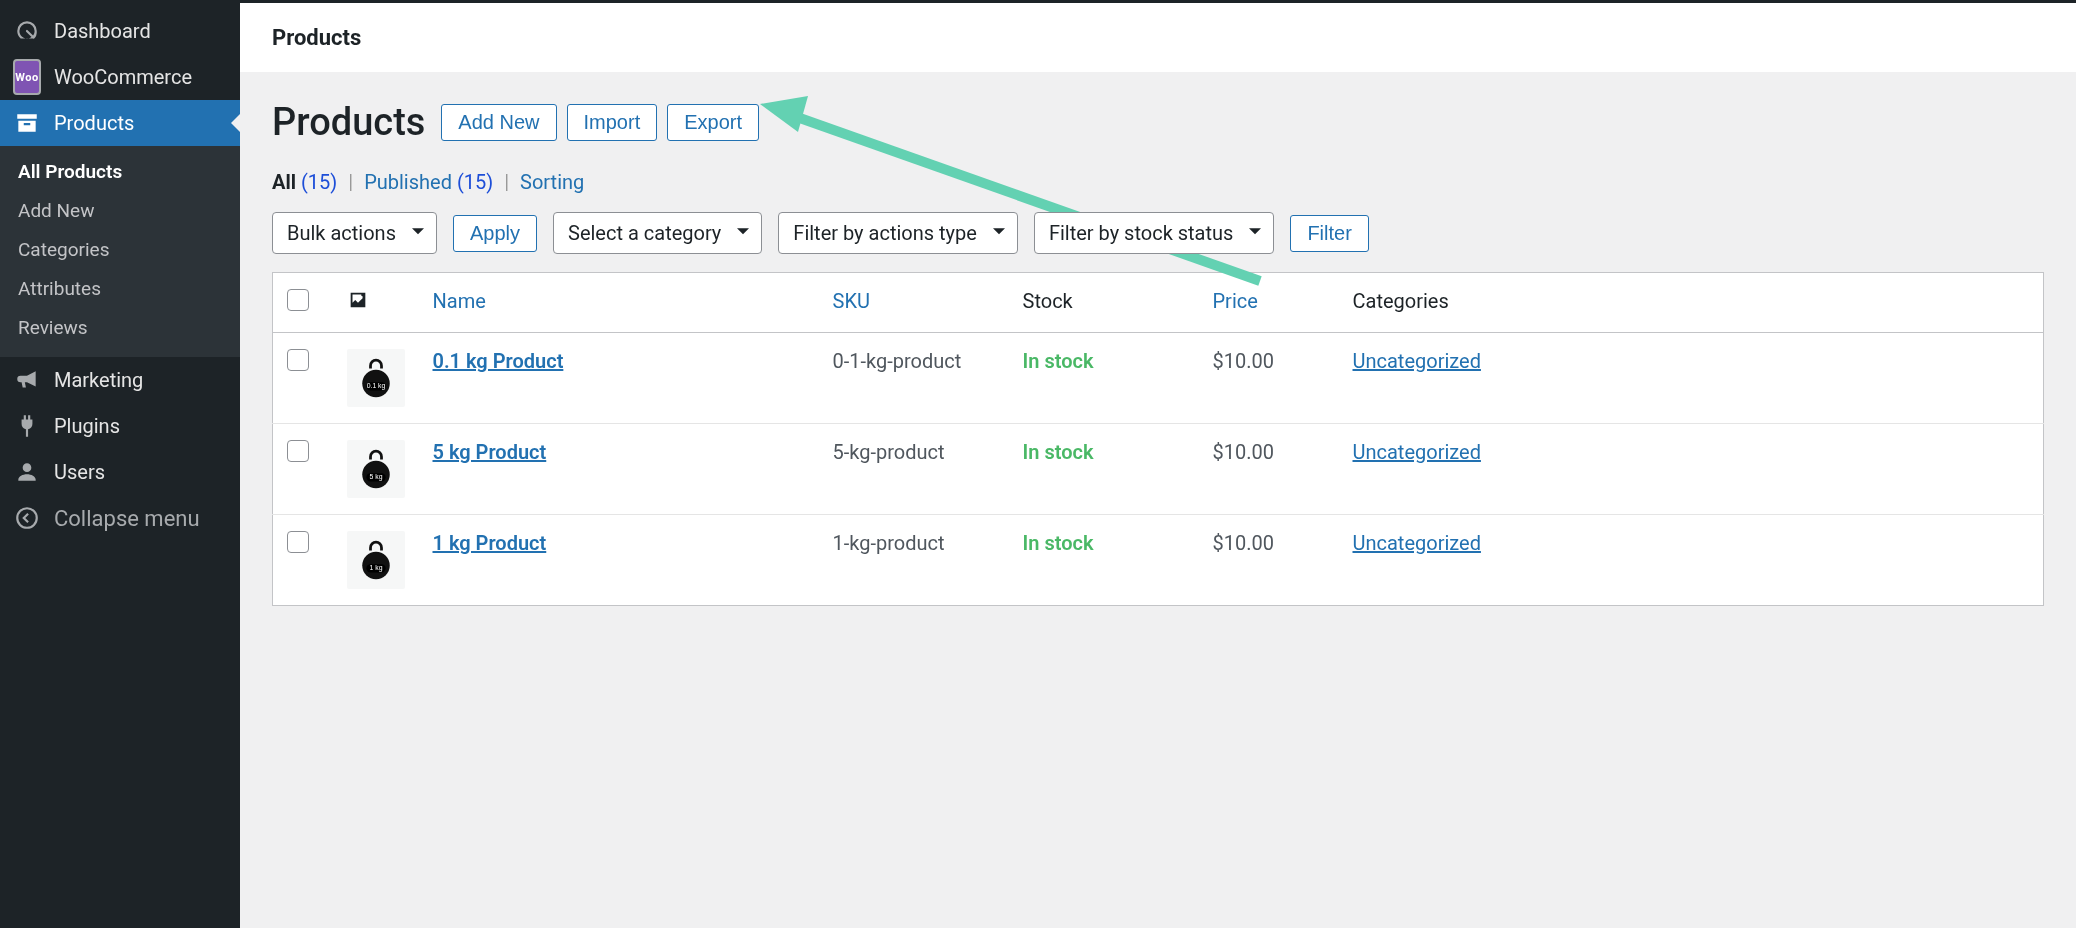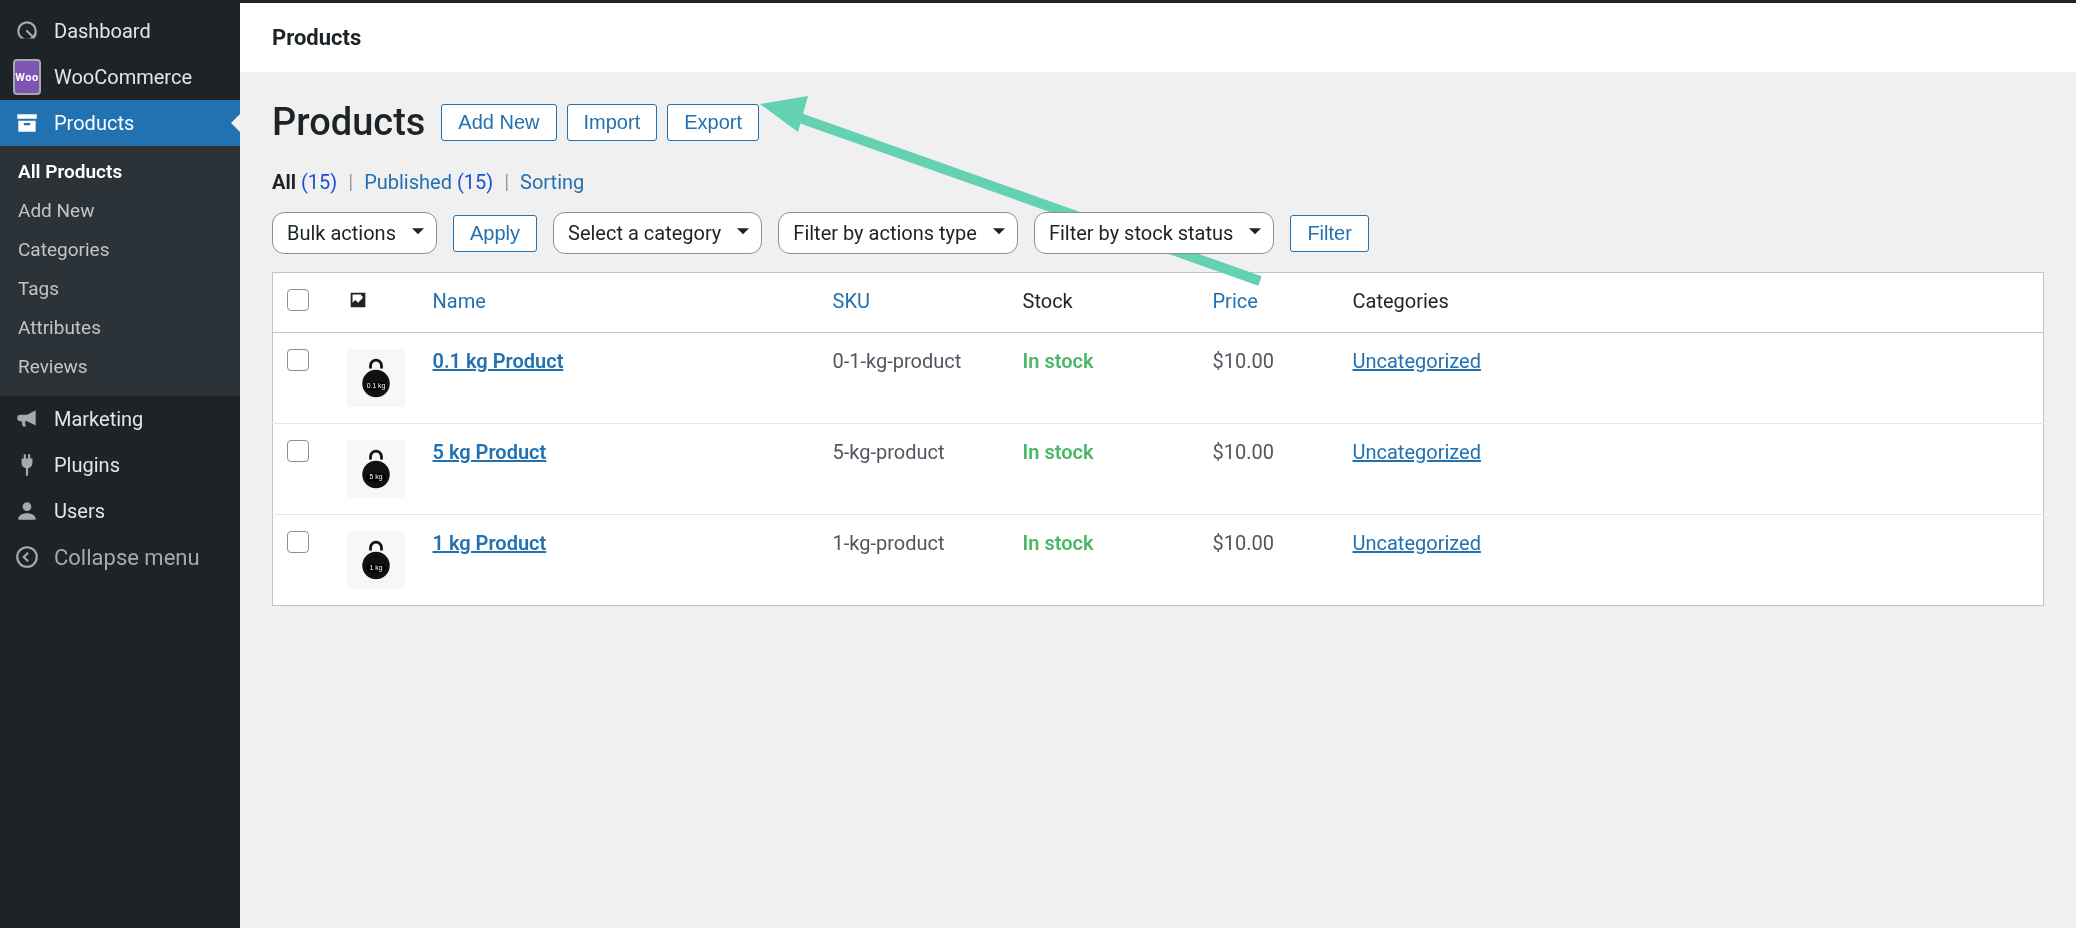--- a/index.html
+++ b/index.html
@@ -37,21 +37,21 @@
   .annotation-arrow { position: absolute; left: 520px; top: 24px; width: 510px; height: 190px; pointer-events:none; }
   .annotation-arrow svg { width: 100%; height: 100%; }
 
   .subsubsub { font-size: 20px; margin-bottom: 18px; }
   .subsubsub .sep { color: #999; margin: 0 6px; }
   .subsubsub a { color: #2271b1; text-decoration: none; }
   .subsubsub .count { color: #1d4ed8; margin-top: 32px; }
   .subsubsub strong { color: #1d2327; }
 
   .filters-row { display: flex; align-items: center; gap: 16px; margin-bottom: 18px; flex-wrap: wrap; }
-  .select-box { border: 1px solid #8c8f94; background: #fff; padding: 8px 40px 8px 14px; font-size: 20px; border-radius: 12px; color: #1d2327; position: relative; cursor: pointer; }
+  .select-box { border: 1px solid #8c8f94; background: #fff; padding: 8px 40px 8px 14px; font-size: 20px; border-radius: 4px; color: #1d2327; position: relative; cursor: pointer; }
   .select-box::after { content: ""; position: absolute; right: 12px; top: 50%; transform: translateY(-40%); border: 6px solid transparent; border-top-color: #1d2327; }
 
   
   table.products { width: 100%; border-collapse: collapse; background: #fff; border: 1px solid #c3c4c7; }
   table.products th, table.products td { padding: 16px 14px; text-align: left; font-size: 20px; vertical-align: top; }
   table.products thead th { border-bottom: 1px solid #c3c4c7; color: #2271b1; font-weight: 400; }
   table.products thead th.nolink { color: #1d2327; }
   table.products tbody tr { border-top: 1px solid #e5e5e5; }
   table.products tbody td { color: #50575e; }
   .product-name { color: #2271b1; font-weight: 600; }
@@ -97,21 +97,20 @@
             <path d="M3 4h18v4H3V4zm1 6h16v10H4V10zm5 2v2h6v-2H9z"></path>
           </svg>
       </span>
       <span>Products</span>
     </div>
 
     <div class="sidebar-sub">
       <div class="sub-item current">All Products</div>
       <div class="sub-item">Add New</div>
       <div class="sub-item">Categories</div>
-      <div class="sub-item">Tags</div>
       <div class="sub-item">Attributes</div>
       <div class="sub-item">Reviews</div>
     </div>
 
     <div class="sidebar-item top-level">
       <span class="sidebar-icon">
         <svg viewBox="0 0 24 24">
             <path d="M20 4l-8 4H6a3 3 0 000 6h1l1 5h3l-1-5h2l8 4V4z"></path>
           </svg>
       </span>

